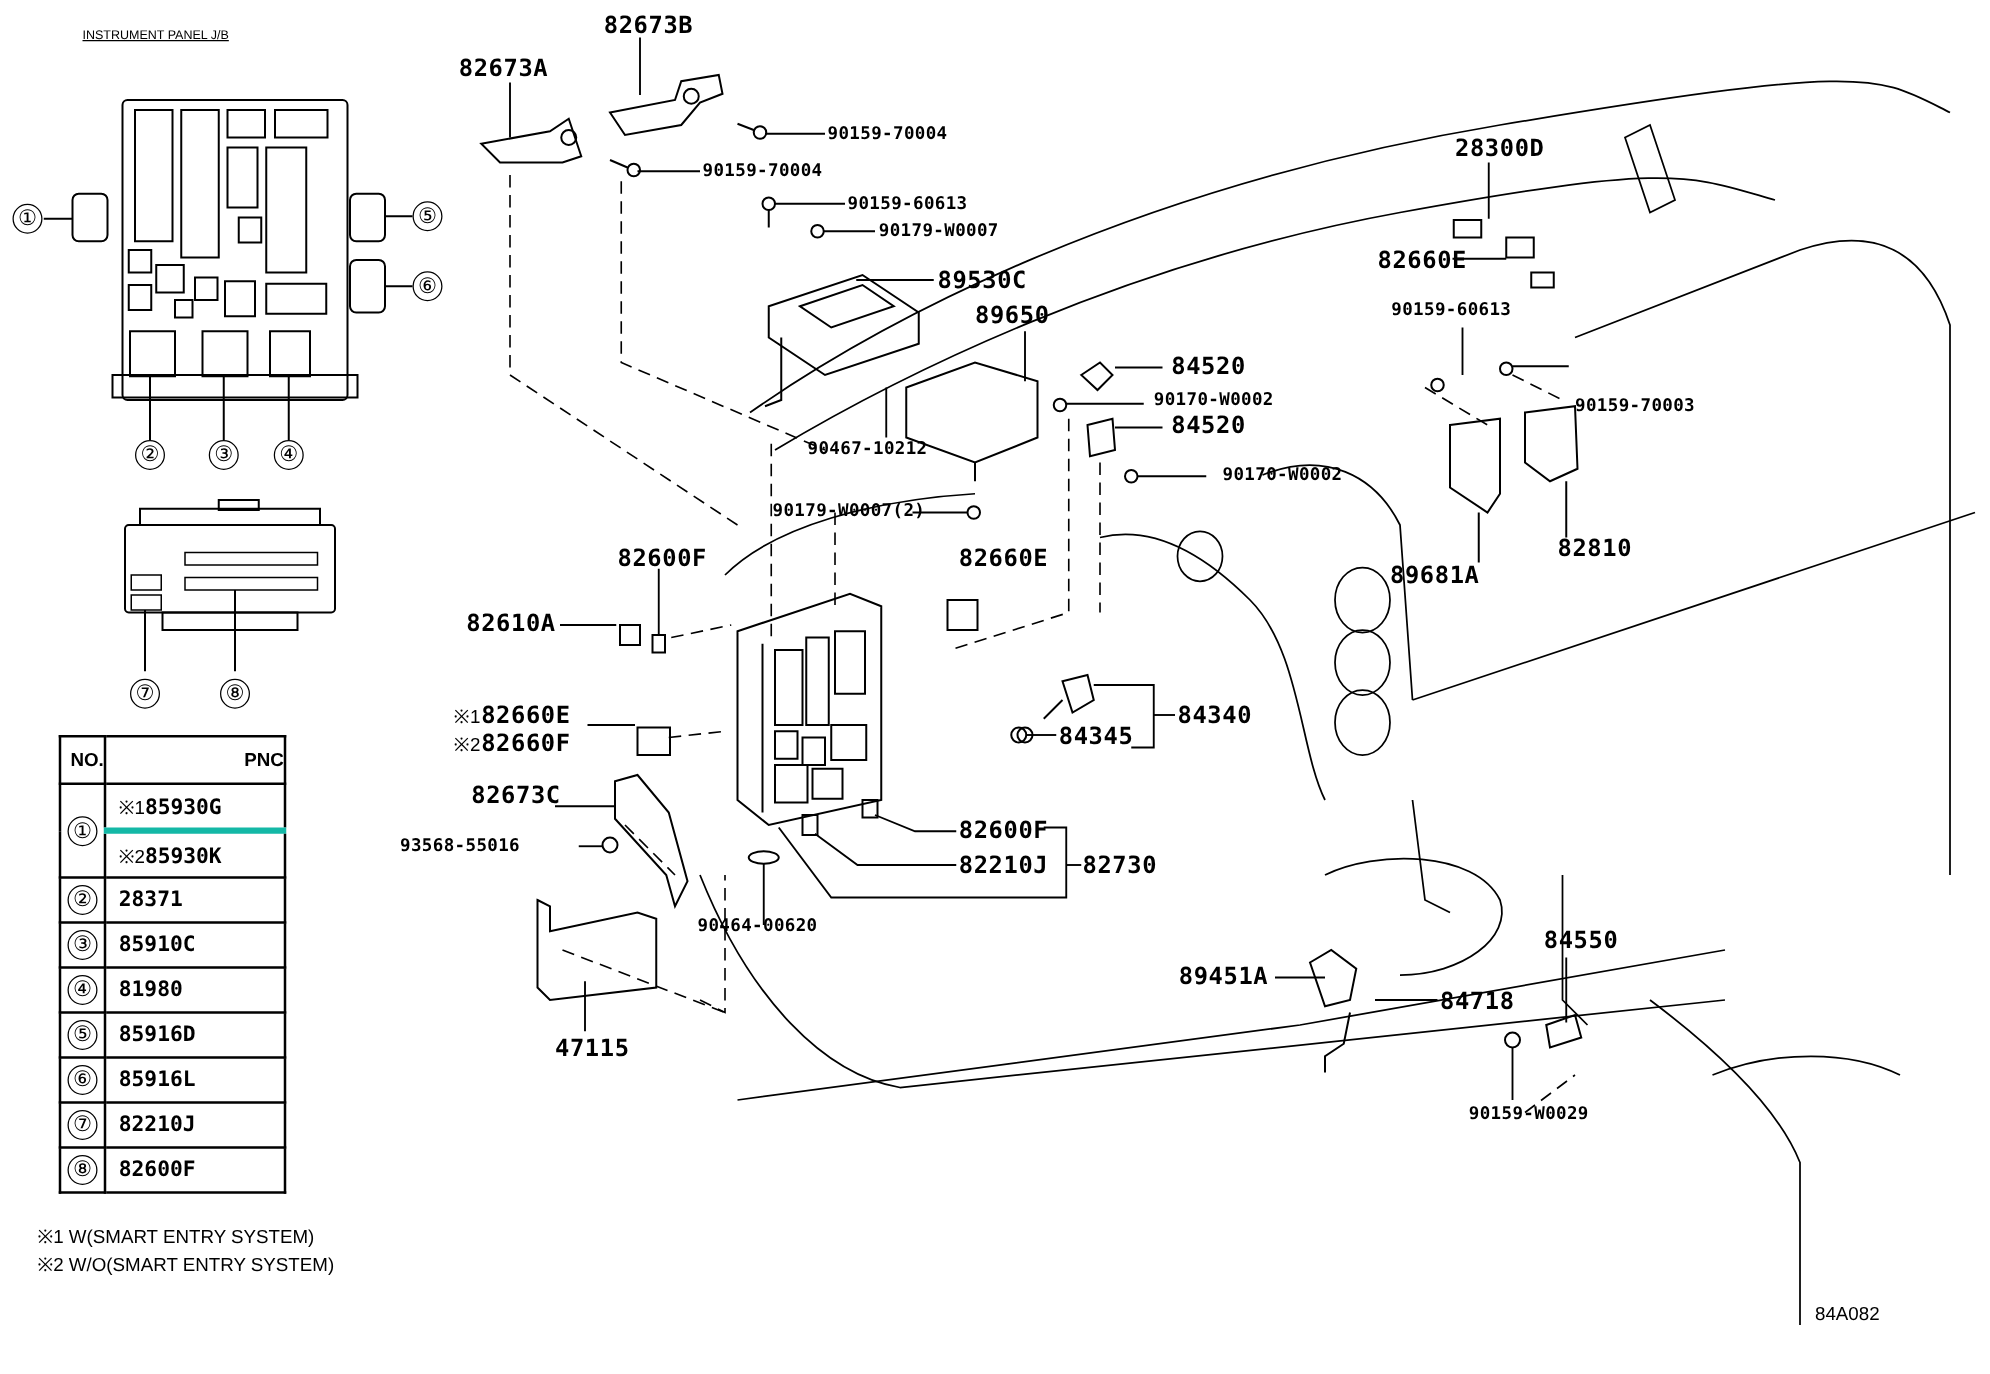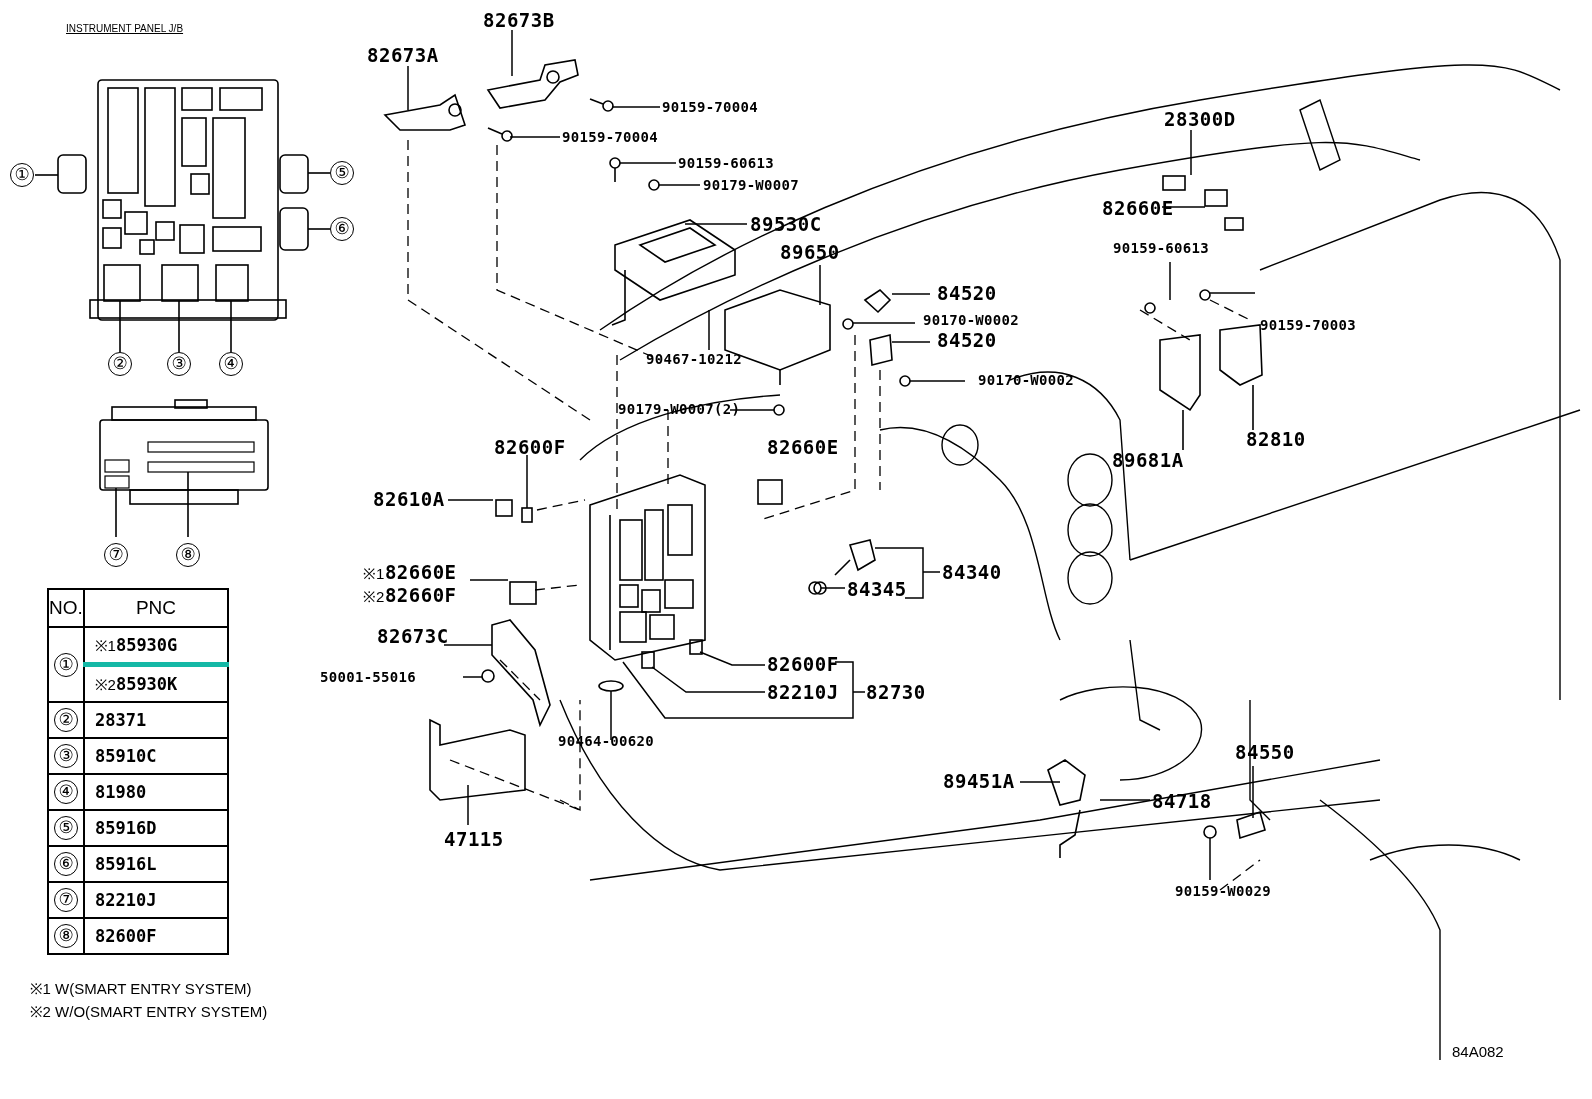--- a/index.html
+++ b/index.html
@@ -6,21 +6,21 @@
   body { width:1592px; height:1099px; position:relative; overflow:hidden; font-family:"DejaVu Sans Mono", monospace; color:#000; }
   svg.art { position:absolute; left:0; top:0; width:1592px; height:1099px; }
   .lbl { position:absolute; font-family:"DejaVu Sans Mono", monospace; font-weight:bold; font-size:17px; letter-spacing:0.5px; white-space:nowrap; background:transparent; line-height:1; }
   .lbl.big { font-size:19px; }
   .lbl.sm { font-size:14px; letter-spacing:0.3px; }
   .plain { position:absolute; font-family:"Liberation Sans", sans-serif; font-size:15px; white-space:nowrap; line-height:1; }
   .title { text-decoration:underline; font-size:10px; }
   .circ { position:absolute; width:22px; height:22px; border:1.5px solid #000; border-radius:50%; font-family:"Liberation Serif", serif; font-size:17px; text-align:center; line-height:22px; background:#fff; }
   table.pnc { position:absolute; left:47px; top:588px; border-collapse:collapse; width:182px; }
   table.pnc td, table.pnc th { border:2px solid #000; height:34px; padding:0 0 0 10px; font-family:"DejaVu Sans Mono", monospace; font-weight:bold; font-size:17px; text-align:left; }
-  table.pnc th { font-family:"Liberation Sans", sans-serif; font-weight:normal; font-size:19px; text-align:center; padding:0; height:36px; }
+  table.pnc th { font-family:"Liberation Sans", sans-serif; font-weight:bold; font-size:15px; text-align:right; padding:0; height:36px; }
   table.pnc td.no { width:34px; padding:0; text-align:center; }
   table.pnc td.no span.c { display:inline-block; width:22px; height:22px; border:1.5px solid #000; border-radius:50%; font-family:"Liberation Serif", serif; font-weight:normal; font-size:17px; line-height:22px; }
   .mk { font-family:"Liberation Sans", sans-serif; font-weight:normal; font-size:15px; }
   .note { position:absolute; font-family:"Liberation Sans", sans-serif; font-size:15px; white-space:nowrap; }
   .code { position:absolute; left:1452px; top:1043px; font-family:"Liberation Sans", sans-serif; font-size:15px; }
 </style>
 </head>
 <body>
 
 <svg class="art" viewBox="0 0 1592 1099" xmlns="http://www.w3.org/2000/svg" fill="none" stroke="#000" stroke-width="1.6">
@@ -330,21 +330,21 @@
 <div class="lbl sm" style="left:1113px;top:241px;">90159-60613</div>
 <div class="lbl sm" style="left:1260px;top:282px;margin-top:36px;">90159-70003</div>
 <div class="lbl big" style="left:1112px;top:451px;">89681A</div>
 <div class="lbl big" style="left:1246px;top:430px;">82810</div>
 <div class="lbl big" style="left:494px;top:438px;">82600F</div>
 <div class="lbl big" style="left:767px;top:438px;">82660E</div>
 <div class="lbl big" style="left:373px;top:490px;">82610A</div>
 <div class="lbl big" style="left:363px;top:563px;"><span class="mk">※1</span><span>82660E</span></div>
 <div class="lbl big" style="left:363px;top:586px;"><span class="mk">※2</span><span>82660F</span></div>
 <div class="lbl big" style="left:377px;top:627px;">82673C</div>
-<div class="lbl sm" style="left:320px;top:670px;">50001-55016</div>
+<div class="lbl sm" style="left:320px;top:670px;">93568-55016</div>
 <div class="lbl big" style="left:767px;top:655px;">82600F</div>
 <div class="lbl big" style="left:767px;top:683px;">82210J</div>
 <div class="lbl big" style="left:866px;top:683px;">82730</div>
 <div class="lbl sm" style="left:558px;top:734px;">90464-00620</div>
 <div class="lbl big" style="left:444px;top:830px;">47115</div>
 <div class="lbl big" style="left:942px;top:563px;">84340</div>
 <div class="lbl big" style="left:847px;top:580px;">84345</div>
 <div class="lbl big" style="left:943px;top:772px;">89451A</div>
 <div class="lbl big" style="left:1152px;top:792px;">84718</div>
 <div class="lbl big" style="left:1235px;top:743px;">84550</div>

